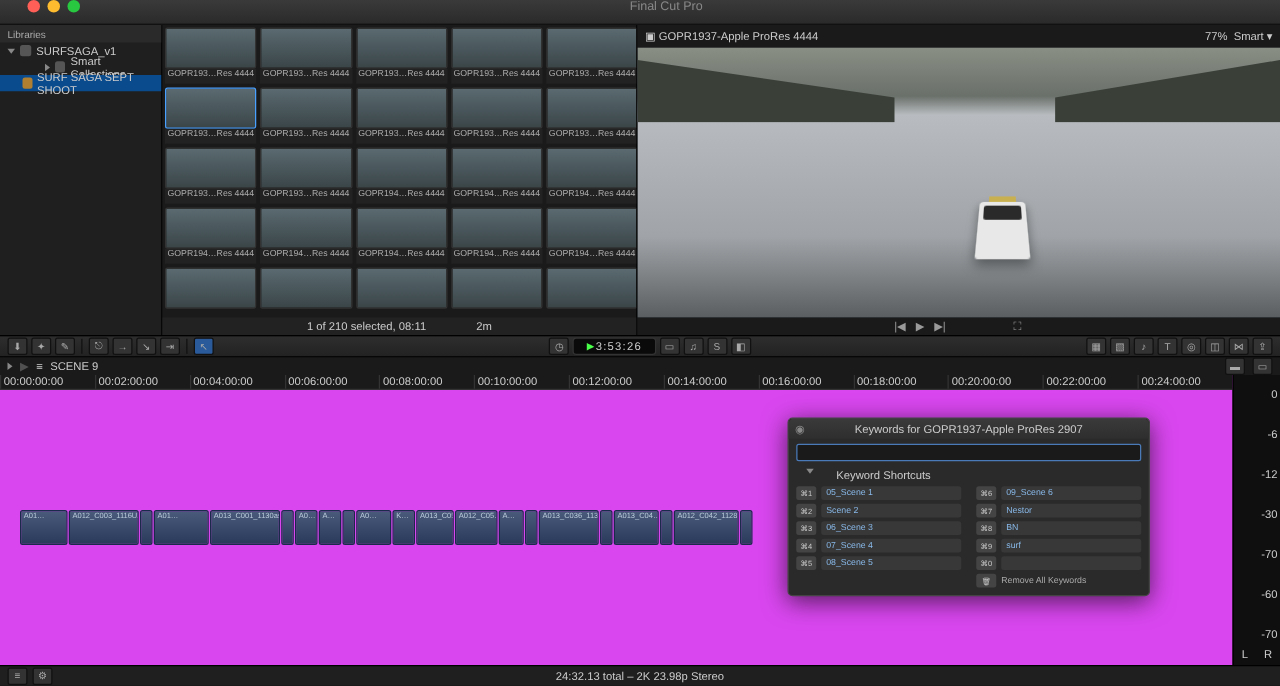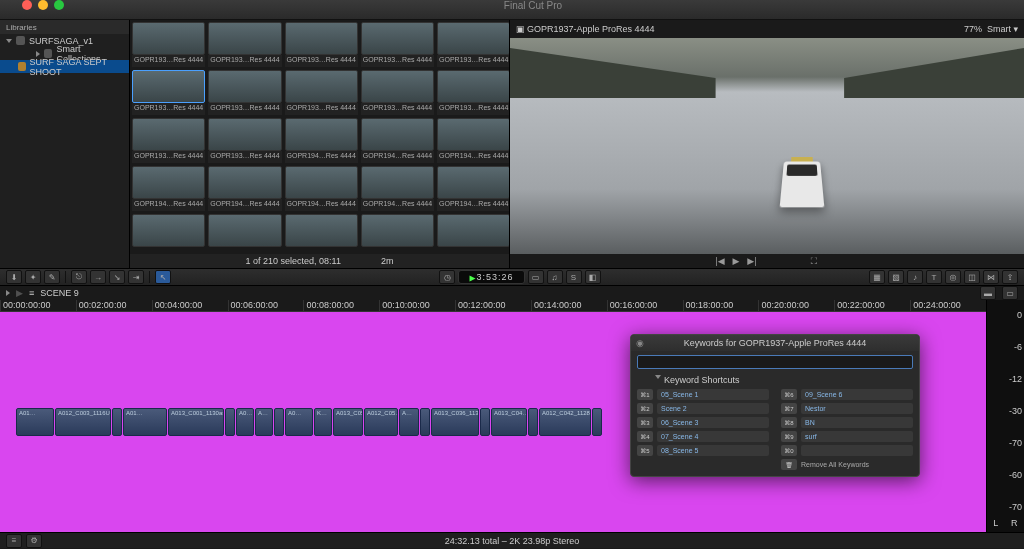--- a/index.html
+++ b/index.html
@@ -48,21 +48,21 @@
 .ruler span{flex:1;border-left:1px solid #333;padding-left:2px}
 .clips-row{position:absolute;left:16px;right:0;top:108px;height:28px;display:flex;gap:1px}
 .tclip{height:28px;background:linear-gradient(#4a5a7a,#2a3a5a);border:1px solid #1a2a4a;border-radius:2px;font-size:6px;padding:1px 2px;color:#bcd;overflow:hidden;white-space:nowrap}
 .meters{width:38px;background:#0f0f0f;border-left:1px solid #000;position:relative}
 .meter-scale{position:absolute;right:2px;top:10px;bottom:20px;display:flex;flex-direction:column;justify-content:space-between;font-size:6px;color:#555;text-align:right}
 .meter-lr{position:absolute;bottom:4px;left:0;right:0;display:flex;justify-content:space-around;font-size:7px;color:#666}
 .kw-panel{position:absolute;left:630px;top:34px;width:290px;background:#2a2a2a;border:1px solid #444;border-radius:4px;box-shadow:0 4px 20px rgba(0,0,0,.6);z-index:50}
 .kw-title{height:16px;background:linear-gradient(#3a3a3a,#2e2e2e);text-align:center;font-size:8px;color:#ccc;display:flex;align-items:center;justify-content:center;position:relative;border-radius:4px 4px 0 0}
 .kw-close{position:absolute;left:4px;width:10px;height:10px;color:#888}
 .kw-input{margin:4px 6px;height:14px;background:#1a1a1a;border:1px solid #4a7ab8;border-radius:2px}
-.kw-sh{padding:2px 24px;font-size:7px;color:#999;display:flex;gap:3px}
+.kw-sh{padding:2px 14px;font-size:7px;color:#999;display:flex;gap:18px}
 .kw-grid{padding:2px 6px 6px;display:grid;grid-template-columns:1fr 1fr;gap:3px 12px}
 .kw-row{display:flex;align-items:center;gap:4px}
 .kw-badge{width:16px;height:11px;background:#444;border-radius:2px;font-size:6px;color:#ccc;display:flex;align-items:center;justify-content:center}
 .kw-field{flex:1;height:11px;background:#383838;border-radius:2px;font-size:7px;color:#88b8e8;padding:0 4px;display:flex;align-items:center}
 .bottombar{height:16px;background:#1f1f1f;display:flex;align-items:center;justify-content:center;font-size:8px;color:#888;border-top:1px solid #000}
 .spacer{flex:1}
 .tsep{width:1px;height:12px;background:#111;margin:0 2px}
 </style>
 </head>
 <body>
@@ -301,21 +301,21 @@
         <div class="tclip" style="width: 10px;"></div>
         <div class="tclip" style="width: 36px;">A013_C04…</div>
         <div class="tclip" style="width: 10px;"></div>
         <div class="tclip" style="width: 52px;">A012_C042_112872</div>
         <div class="tclip" style="width: 10px;"></div>
       </div>
 
     <div class="kw-panel">
       <div class="kw-title">
         <span class="kw-close">◉</span>
-        <span>Keywords for GOPR1937-Apple ProRes 4444</span>
+        <span>Keywords for GOPR1937-Apple ProRes 2907</span>
       </div>
       <div class="kw-input"></div>
       <div class="kw-sh">
         <span class="tri down"></span>
         <span>Keyword Shortcuts</span>
       </div>
       <div class="kw-grid" id="kwgrid">
           <div class="kw-row">
             <div class="kw-badge">⌘1</div>
             <div class="kw-field">05_Scene 1</div>

